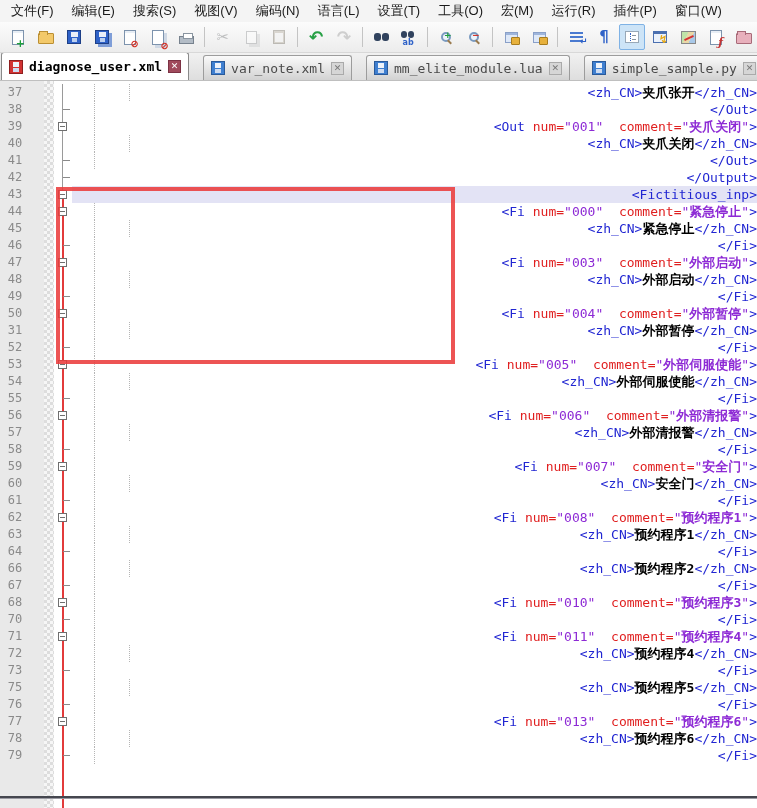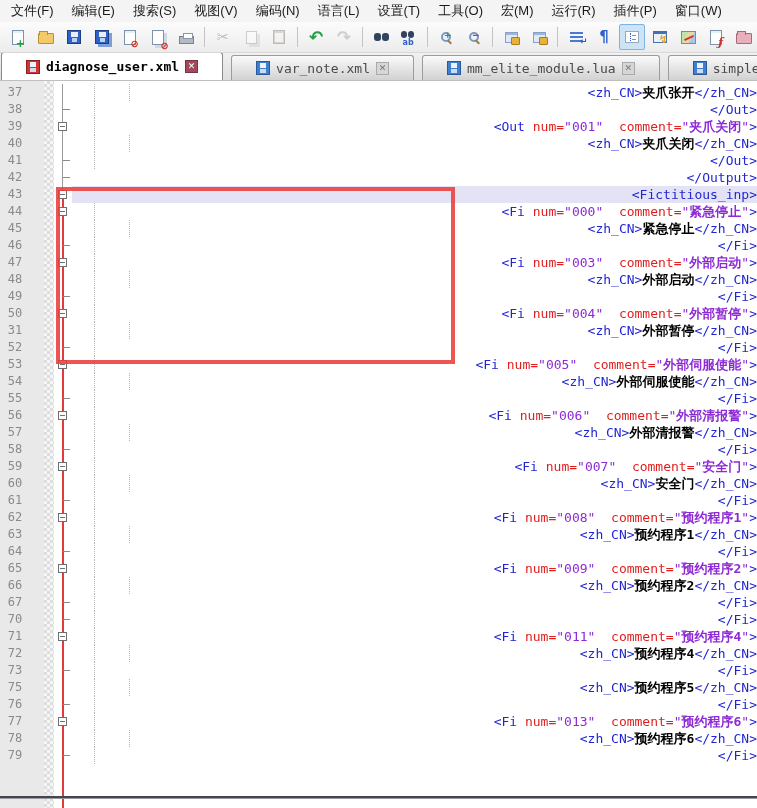--- a/index.html
+++ b/index.html
@@ -64,21 +64,21 @@
   .i-document-map{width:15px;height:13px;border:1px solid #888;box-sizing:border-box;
       background:linear-gradient(120deg,#bfe3a8 0 35%,#e8d8a8 35% 65%,#a8c8e8 65% 100%);}
   .i-document-map::after{content:"";position:absolute;left:2px;top:5px;width:10px;height:2px;background:#d43333;transform:rotate(-25deg);}
   .i-document-list::after{content:"ƒ";position:absolute;right:-2px;bottom:-4px;color:#c43333;font:bold italic 11px/11px "DejaVu Serif",serif;}
   .i-folder-as-workspace{width:16px;height:11px;background:#e8b0bc;border:1px solid #a86a78;box-sizing:border-box;border-radius:1px;margin-top:3px;}
   .i-folder-as-workspace::before{content:"";position:absolute;top:-3px;left:0;width:7px;height:3px;background:#e8b0bc;border:1px solid #a86a78;border-bottom:none;}
 
   
   #tabbar{height:28px;background:linear-gradient(#f1f1f1,#dedede);display:flex;align-items:flex-end;
           padding-left:1px;white-space:nowrap;overflow:hidden;border-bottom:1px solid #bfbfbf;box-sizing:border-box;}
-  .tab{height:25px;display:flex;align-items:center;gap:6px;padding:0 24px;margin-right:8px;
+  .tab{height:25px;display:flex;align-items:center;gap:6px;padding:0 7px;margin-right:14px;
        border:1px solid #9c9c9c;border-bottom:none;border-radius:3px 3px 0 0;box-sizing:border-box;
        background:linear-gradient(#fafafa,#d2d2d2);color:#4a4a4a;
        font:13px/25px "DejaVu Sans Mono","Liberation Mono",monospace;flex:none;}
   .tab.active{height:28px;background:#fff;color:#000;font-weight:bold;border-color:#8a8a8a;}
   .tab-floppy{width:14px;height:14px;position:relative;display:block;background:#3f7fd0;border:1px solid #2a5globe;box-sizing:border-box;}
   .tab-floppy{border:1px solid #2a5a9a;}
   .tab-floppy::before{content:"";position:absolute;top:1px;left:3px;width:6px;height:5px;background:#eef3fa;}
   .tab-floppy::after{content:"";position:absolute;bottom:1px;left:3px;width:6px;height:4px;background:#cddcf2;}
   .tab-floppy.mod{background:#d23333;border-color:#8f1f1f;}
   .tab-close{width:13px;height:13px;display:flex;align-items:center;justify-content:center;flex:none;
@@ -412,36 +412,36 @@
         <span class="guide g2"></span>
         <div class="code ind4"><span class="t">&lt;zh_CN&gt;</span><span class="b">预约程序1</span><span class="t">&lt;/zh_CN&gt;</span></div>
       </div>
       <div class="row">
         <div class="ln">64</div>
         <span class="fold-tick"></span>
         <span class="guide g1"></span>
         <div class="code ind3"><span class="t">&lt;/Fi&gt;</span></div>
       </div>
       <div class="row">
-        <div class="ln">65</div>
-        <span class="fold-box"></span>
-        <span class="guide g1"></span>
-        <div class="code ind3"><span class="t">&lt;Fi </span><span class="a">num=</span><span class="v">"009"</span><span class="w">  </span><span class="a">comment=</span><span class="v">"</span><span class="c">预约程序2</span><span class="v">"</span><span class="t">&gt;</span></div>
-      </div>
-      <div class="row">
         <div class="ln">66</div>
         <span class="guide g1"></span>
         <span class="guide g2"></span>
         <div class="code ind4"><span class="t">&lt;zh_CN&gt;</span><span class="b">预约程序2</span><span class="t">&lt;/zh_CN&gt;</span></div>
       </div>
       <div class="row">
         <div class="ln">67</div>
         <span class="fold-tick"></span>
         <span class="guide g1"></span>
         <div class="code ind3"><span class="t">&lt;/Fi&gt;</span></div>
+      </div>
+      <div class="row">
+        <div class="ln">68</div>
+        <span class="fold-box"></span>
+        <span class="guide g1"></span>
+        <div class="code ind3"><span class="t">&lt;Fi </span><span class="a">num=</span><span class="v">"010"</span><span class="w">  </span><span class="a">comment=</span><span class="v">"</span><span class="c">预约程序3</span><span class="v">"</span><span class="t">&gt;</span></div>
       </div>
       <div class="row">
         <div class="ln">70</div>
         <span class="fold-tick"></span>
         <span class="guide g1"></span>
         <div class="code ind3"><span class="t">&lt;/Fi&gt;</span></div>
       </div>
       <div class="row">
         <div class="ln">71</div>
         <span class="fold-box"></span>

